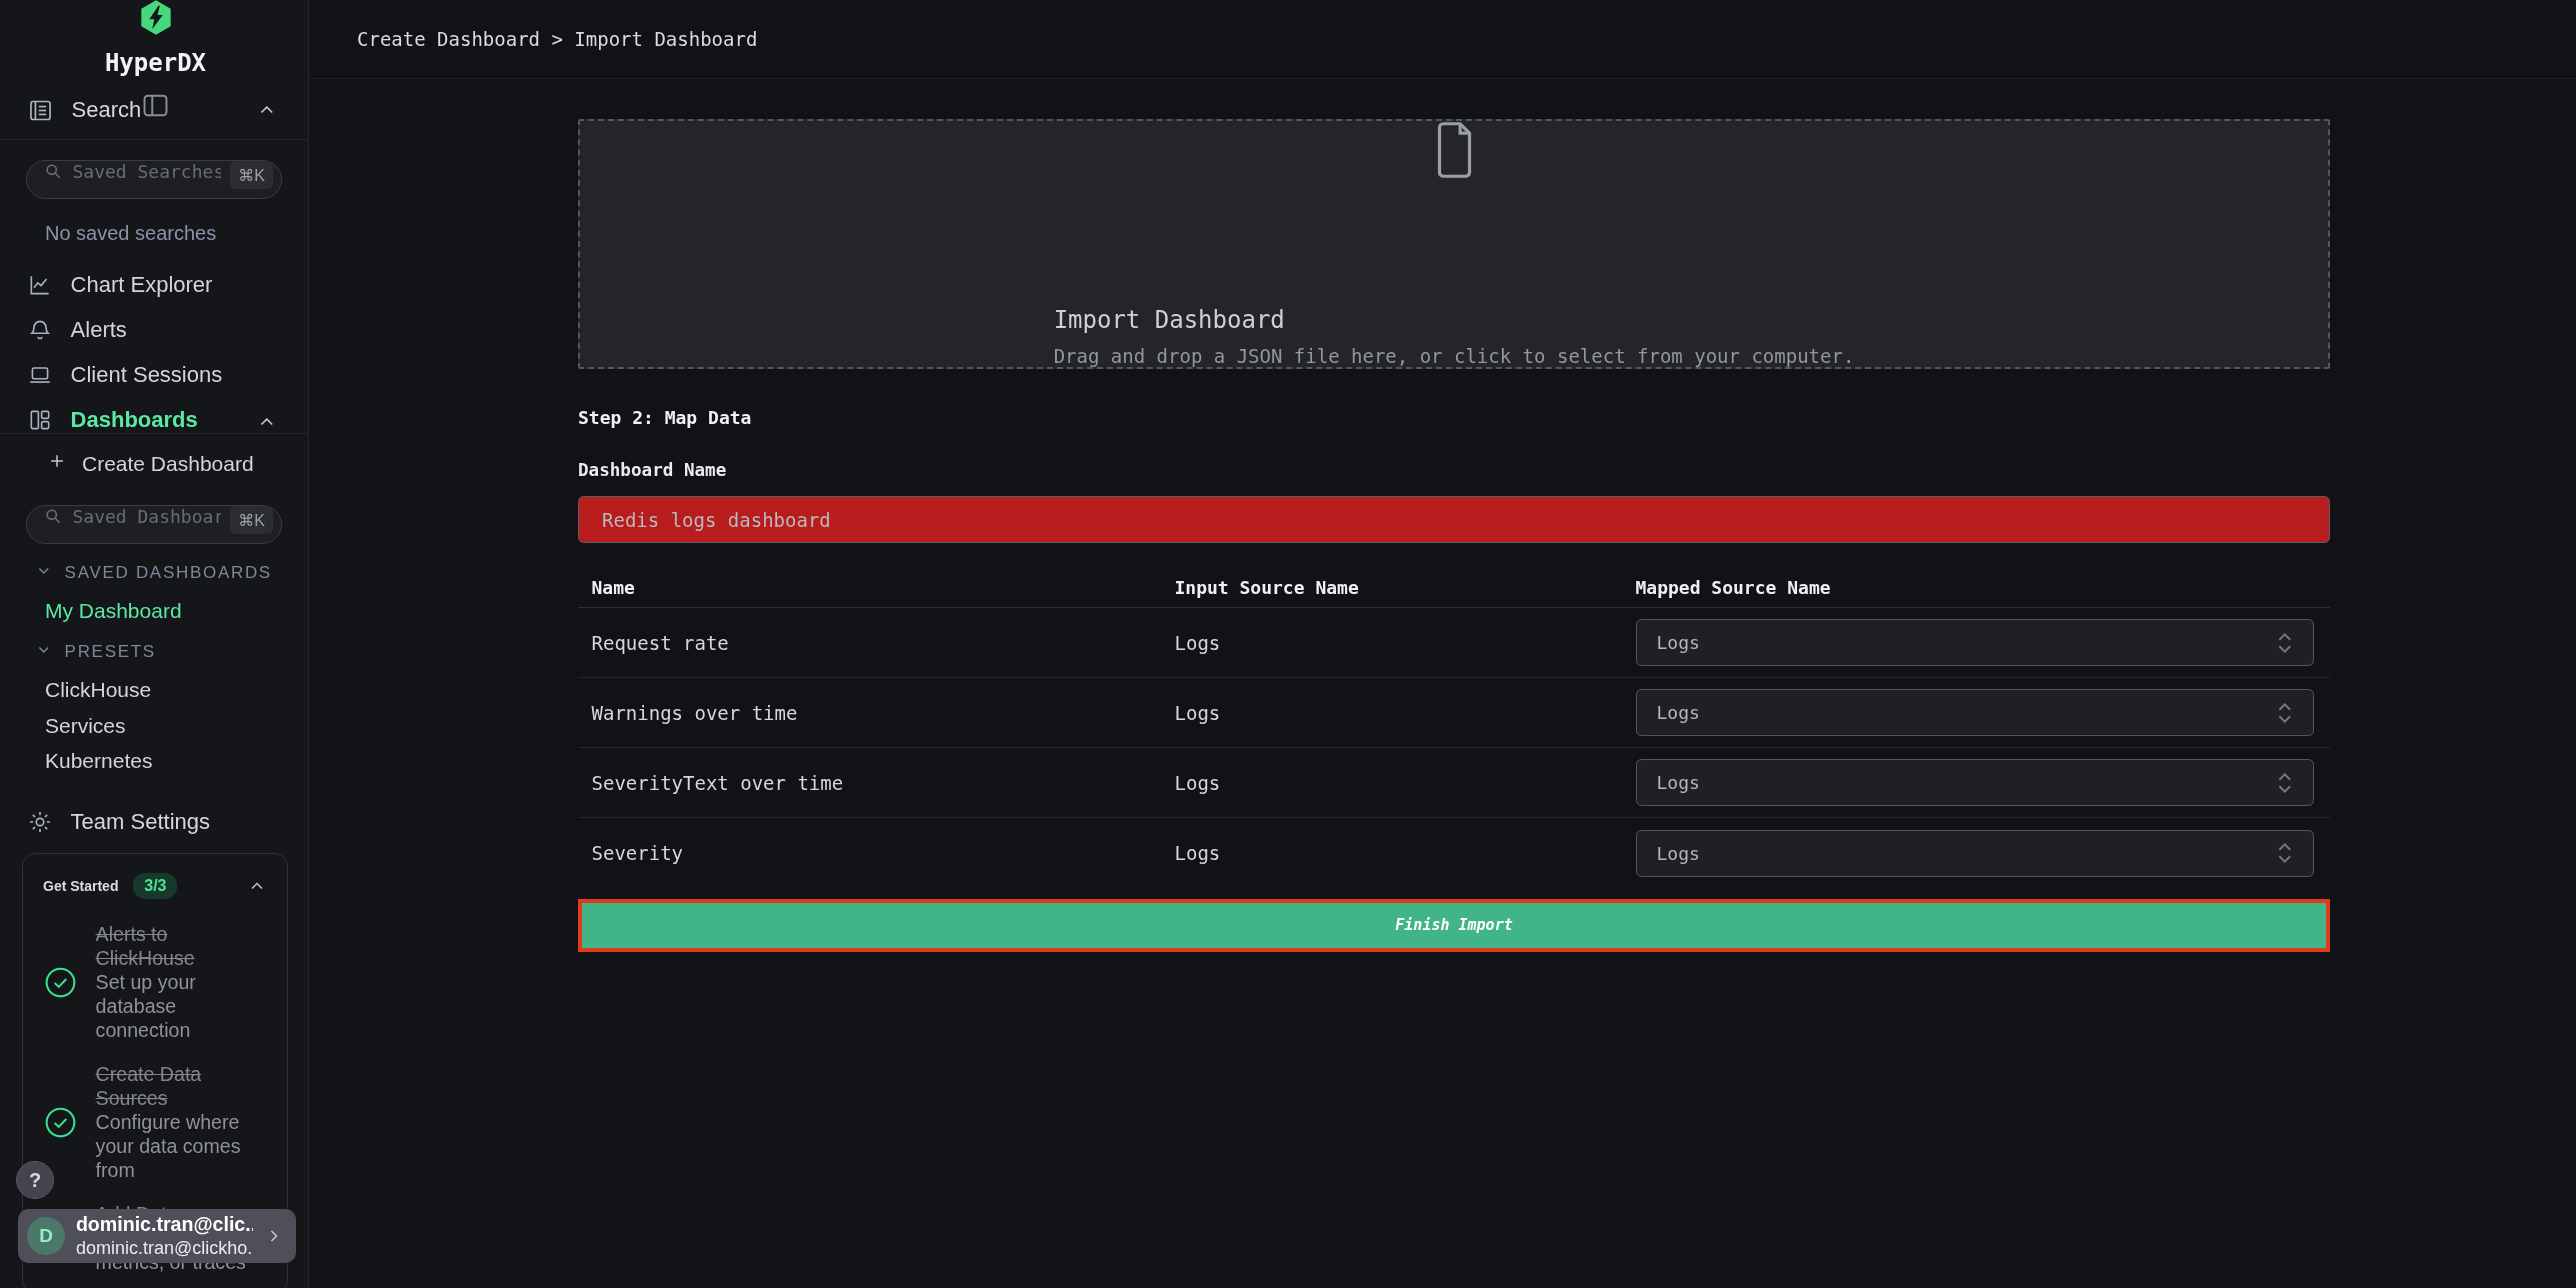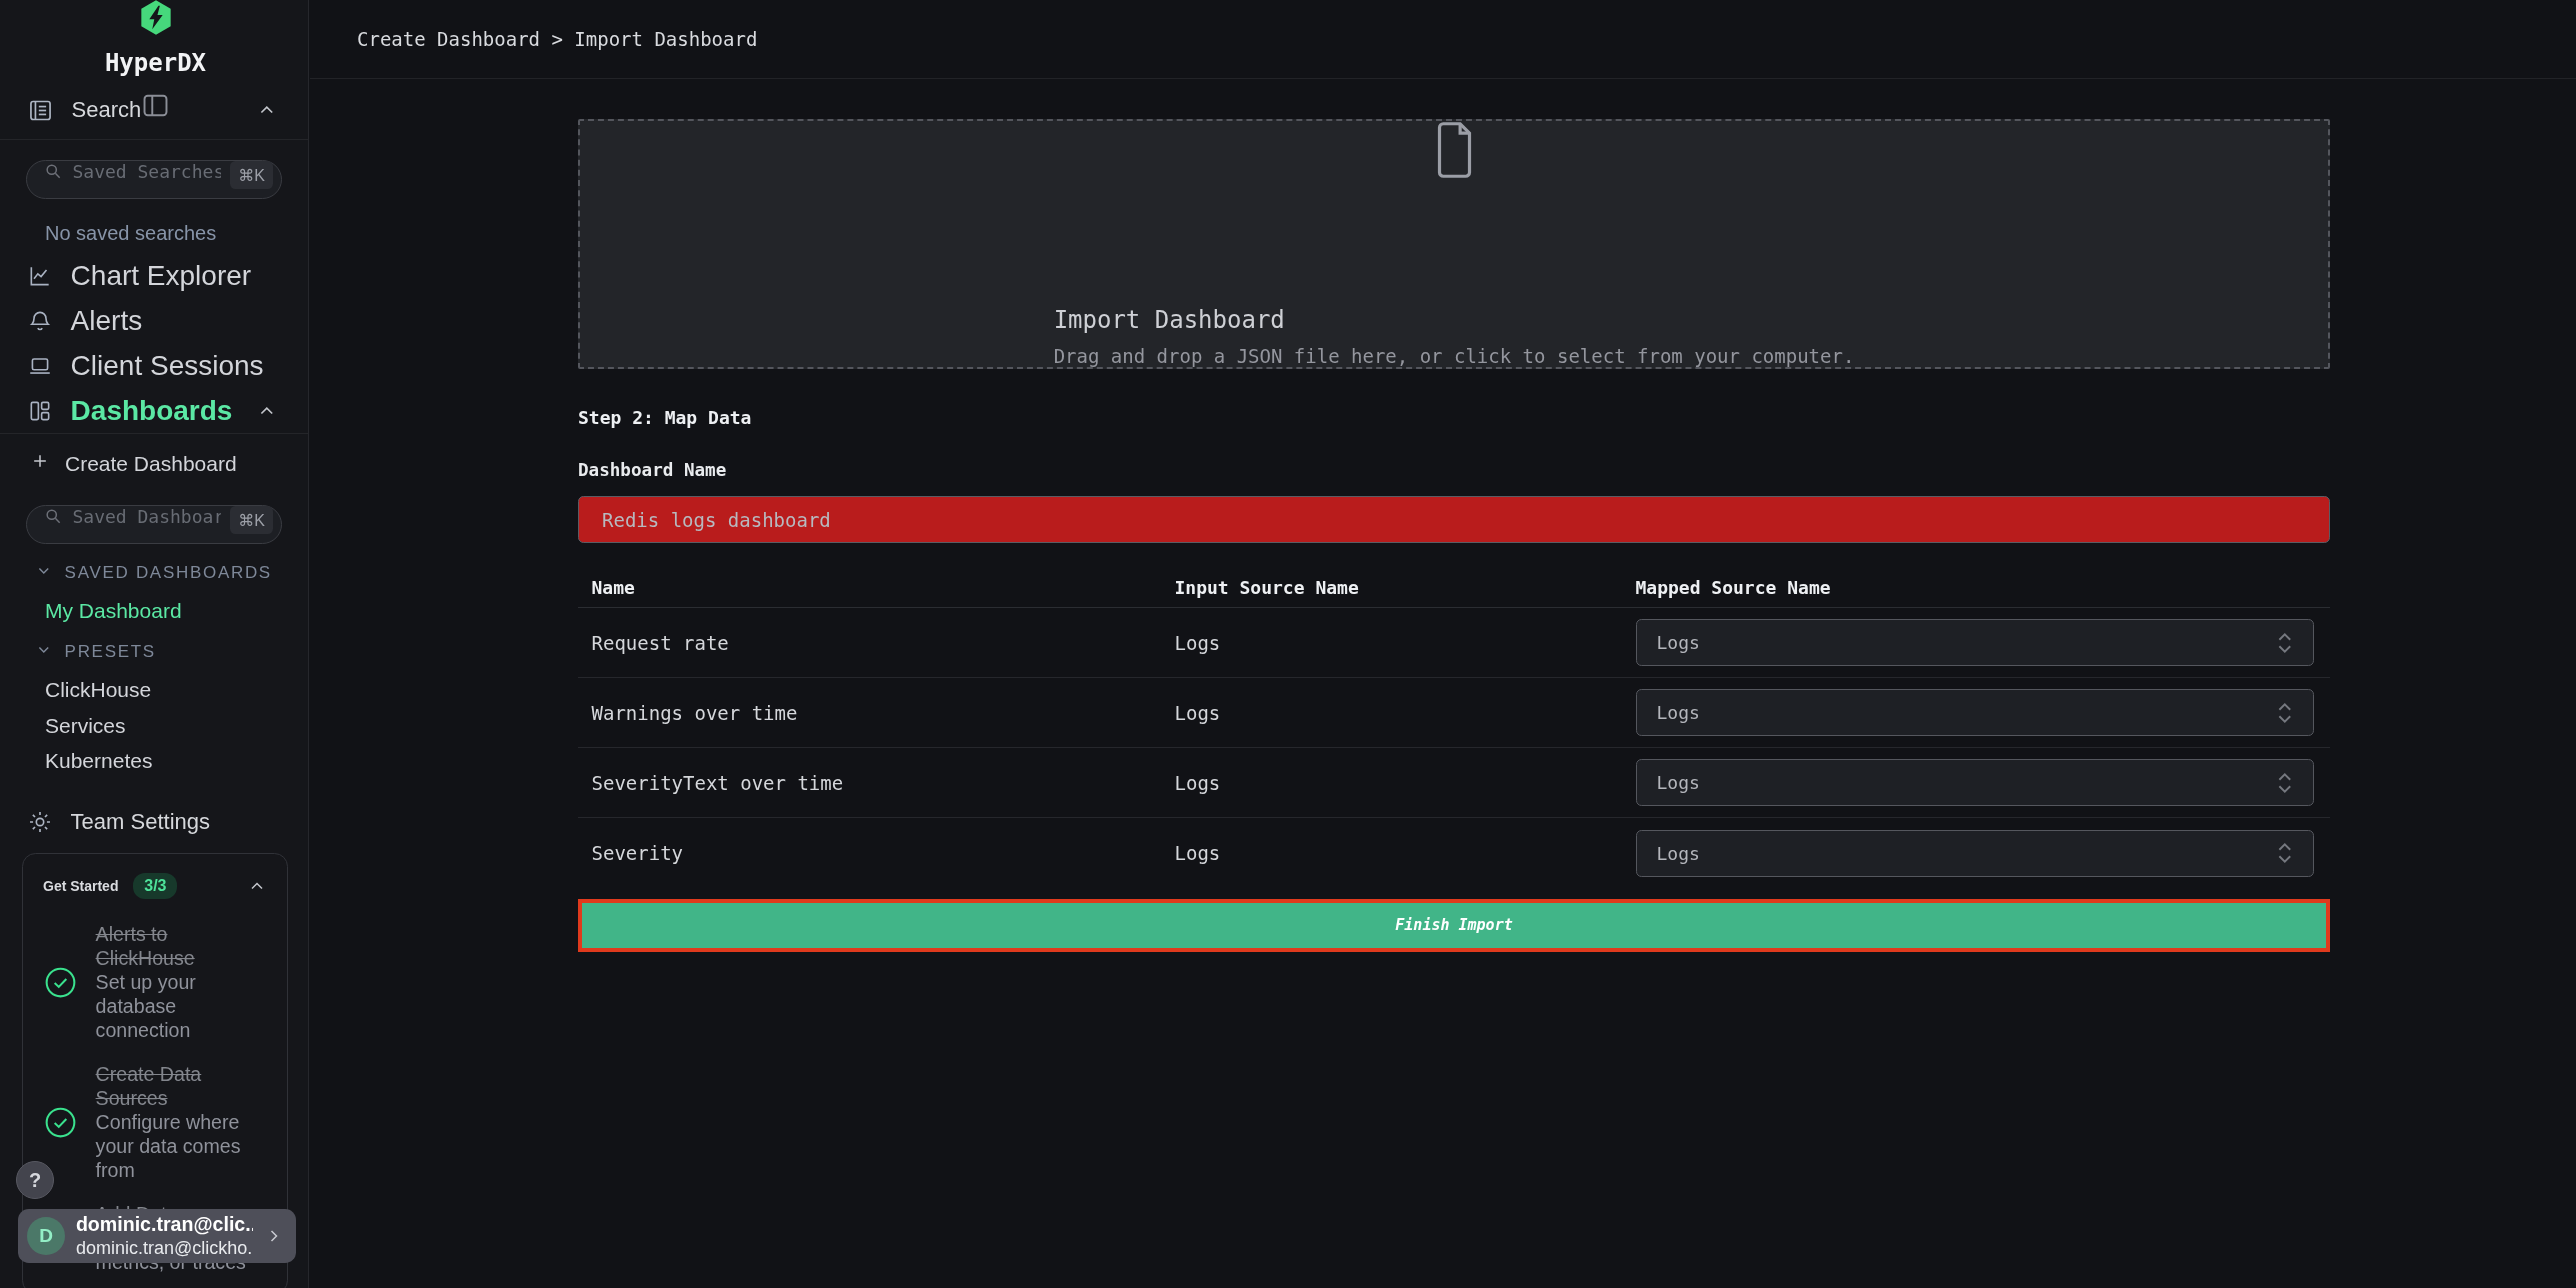--- a/index.html
+++ b/index.html
@@ -21,28 +21,28 @@
   .pill { margin:20px 26px 4px; height:39px; border:1.4px solid #3a3c42; border-radius:19.6px;
           background:#1d1f24; display:flex; align-items:flex-start; padding:0 8px 0 16px; gap:9.5px; }
   .pill input { flex:1; min-width:0; background:transparent; border:none; outline:none;
                 font-family:"DejaVu Sans Mono", monospace; font-size:18px; color:#9599a1; }
   .pill input::placeholder { color:#686c74; }
   .kbd { background:#2b2d33; color:#9da0a8; border-radius:5.4px; padding:4.7px 8px; font-size:16px; white-space:nowrap; }
 
   .empty-note { margin:23px 0 0 45px; font-size:20px; color:#8794a8; }
 
   .nav { margin-top:8px; border-bottom:1.4px solid #242529; }
-  .nav-item { height:45px; display:flex; align-items:center; gap:17.6px; padding:0 30px 0 27px;
-              font-size:28px; color:#d3d5da; cursor:pointer; }
+  .nav-item { height:45px; display:flex; align-items:flex-end; gap:17.6px; padding:0 30px 0 27px;
+              font-size:22px; color:#d3d5da; cursor:pointer; }
   .nav-item .chev { margin-left:auto; display:flex; }
   .nav-item.active { color:#5be8a4; font-weight:700; }
   .nav-ic { display:flex; color:#a9b2c2; }
 
   .create-row { margin-top:8px; height:43px; display:flex; align-items:center; gap:15px;
-                padding-left:30px; font-size:21px; color:#d3d5da; cursor:pointer; }
+                padding-left:47px; font-size:21px; color:#d3d5da; cursor:pointer; }
 
   .caps-row { margin:17.6px 0 0 35px; display:flex; gap:12px; align-items:center;
               font-size:17px; letter-spacing:1.7px; color:#7e8899; cursor:pointer; }
   .side-link { margin:15px 0 0 45px; font-size:21px; color:#d3d5da; cursor:pointer; }
   .side-link.active { color:#5be8a4; font-weight:500; }
   .preset-list { display:flex; flex-direction:column; gap:11.5px; margin:15px 0 0 45px; }
   .preset-list .p-item { font-size:21px; color:#d3d5da; cursor:pointer; }
 
   .team-row { margin-top:26px; height:45px; display:flex; align-items:center; gap:17.6px;
               padding-left:27px; font-size:22px; color:#d6d8dc; cursor:pointer; }

